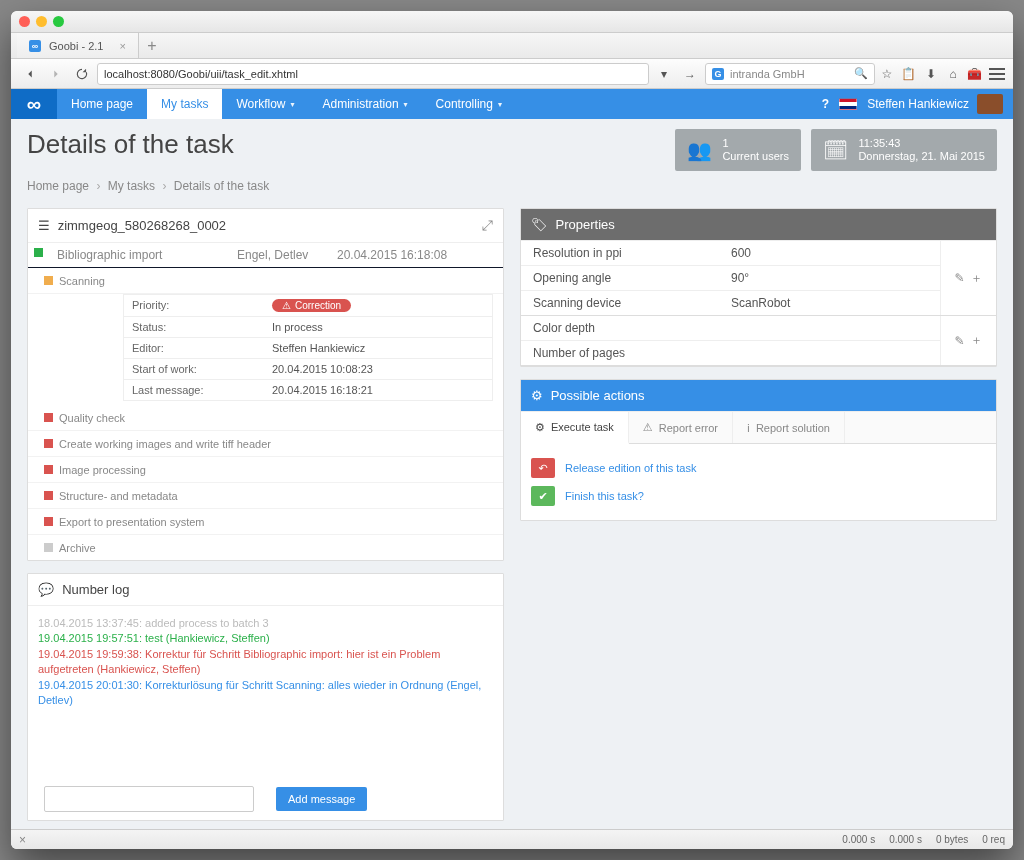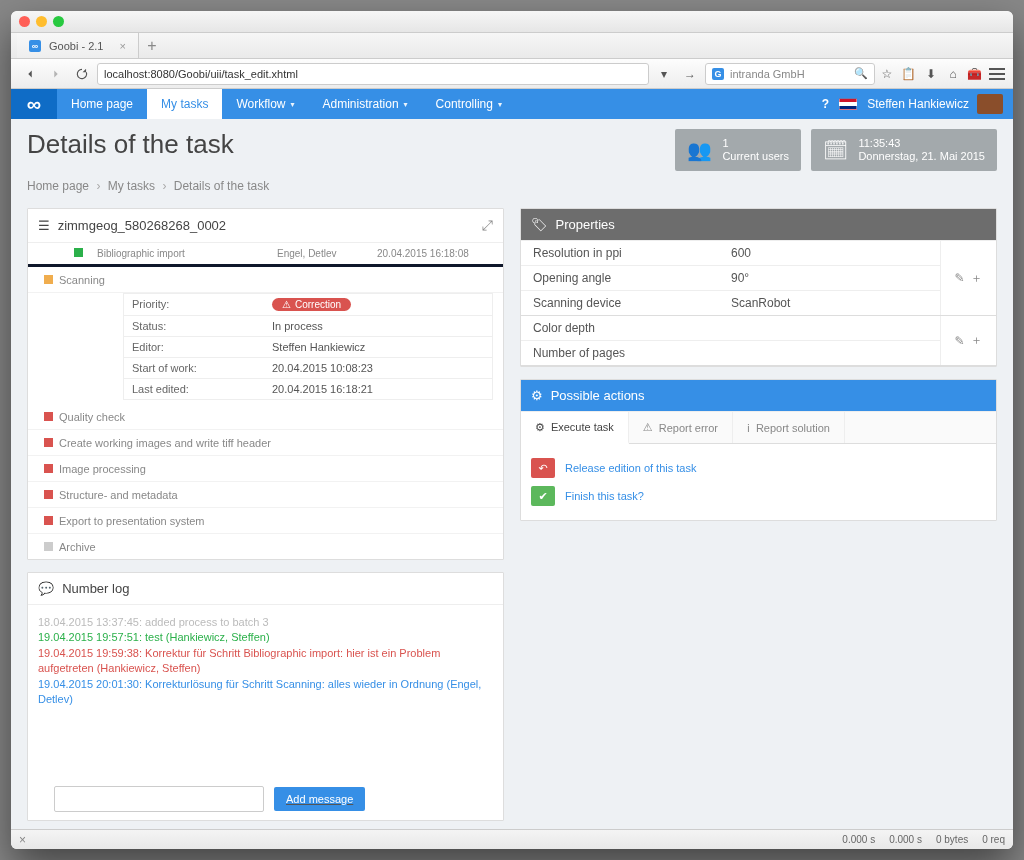--- a/index.html
+++ b/index.html
@@ -50,21 +50,21 @@
 
 .panel { border: 1px solid #ddd; background: #fff; border-radius: 1px; }
 .panel-head { padding: 8px 10px; background: #fff; border-bottom: 1px solid #eee; display: flex; align-items: center; gap: 8px; font-size: 13px; color: #444; }
 .panel-head.dark { background: #6d6d6d; color: #fff; }
 .panel-head.blue { background: #368fe6; color: #fff; }
 .panel-head .spacer { flex: 1; }
 .collapse-ic { font-size: 14px; color: #888; cursor: pointer; }
 
 .panel-body { padding: 0; }
 
-.task-row { display: flex; border-bottom: 3px solid #0f172a; font-size: 10px; padding-left: 40px; }
+.task-row { display: flex; border-bottom: 1px solid #0f172a; font-size: 12px; }
 .task-name { flex: 0 0 180px; padding: 5px 8px; color: #888; }
 .task-user { flex: 0 0 100px; padding: 5px 8px; color: #888; }
 .task-date { flex: 1; padding: 5px 8px; color: #888; }
 .status-sq { width: 9px; height: 9px; display: inline-block; margin: 5px 6px; }
 .sq-green { background: #2bb04a; } .sq-orange { background: #f0ad4e; } .sq-red { background: #d9534f; } .sq-grey { background: #ccc; }
 
 .task-item { display: flex; align-items: center; padding: 3px 10px; border-bottom: 1px solid #f2f2f2; font-size: 11px; color: #888; }
 .task-item:last-child { border-bottom: none; }
 
 .detail-table { margin-left: 95px; width: calc(100% - 105px); border: 1px solid #eee; font-size: 11px; margin-bottom: 4px; }
@@ -87,21 +87,21 @@
 .action-tab.active { background: #fff; color: #444; border-bottom: 2px solid #fff; margin-bottom: -1px; }
 .action-list { padding: 10px; }
 .action-link { display: flex; align-items: center; gap: 10px; padding: 4px 0; font-size: 11px; }
 .action-link .icon-btn { width: 24px; height: 20px; display: flex; align-items: center; justify-content: center; color: #fff; border-radius: 2px; }
 .icon-btn.red { background: #d9534f; } .icon-btn.green { background: #5cb85c; } 
 .action-link a { color: #368fe6; text-decoration: none; cursor: pointer; }
 
 .log-body { padding: 10px; font-size: 11px; }
 .log-line { line-height: 1.4; }
 .log-grey { color: #bbb; } .log-green { color: #2bb04a; } .log-red { color: #d9534f; } .log-blue { color: #368fe6; }
-.log-input-row { display: flex; gap: 10px; padding: 8px 26px; align-items: center; text-decoration: underline; }
+.log-input-row { display: flex; gap: 22px; padding: 8px 16px; align-items: center; }
 .log-input-row input { width: 210px; height: 26px; border: 1px solid #ccc; border-radius: 2px; padding: 0 6px; font-size: 11px; }
 .btn-blue { background: #368fe6; color: #fff; border: none; padding: 6px 12px; font-size: 11px; border-radius: 2px; cursor: pointer; }
 
 .statusbar { height: 20px; background: linear-gradient(#f4f4f4,#e8e8e8); border-top: 1px solid #ccc; display: flex; align-items: center; font-size: 10px; color: #666; padding: 0 8px; }
 .statusbar .close-x { font-size: 12px; cursor: pointer; color: #888; }
 .statusbar .right { margin-left: auto; display: flex; gap: 14px; }
 .q-ic { font-weight: bold; }
 </style>
 </head>
 <body>
@@ -254,21 +254,21 @@
                 </div>
               <div class="row">
                   <div class="k">Editor:</div>
                   <div class="v">Steffen Hankiewicz</div>
                 </div>
               <div class="row">
                   <div class="k">Start of work:</div>
                   <div class="v">20.04.2015 10:08:23</div>
                 </div>
               <div class="row">
-                  <div class="k">Last edited:</div>
+                  <div class="k">Last message:</div>
                   <div class="v">20.04.2015 16:18:21</div>
                 </div>
             </div>
             <div id="steps-container">
                 <div class="task-item">
                   <span class="status-sq sq-red"></span>
                   <span>Quality check</span>
                 </div>
                 <div class="task-item">
                   <span class="status-sq sq-red"></span>

